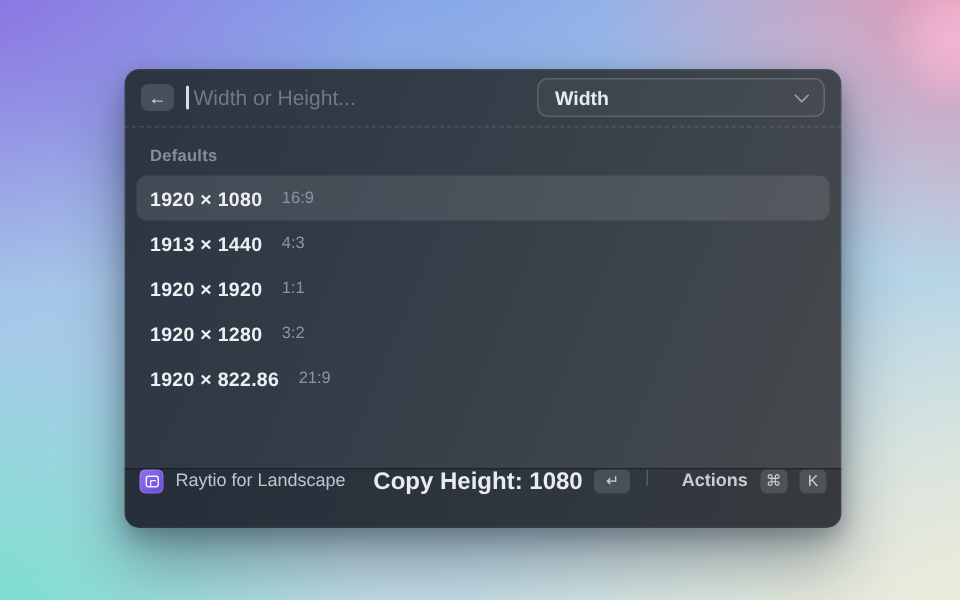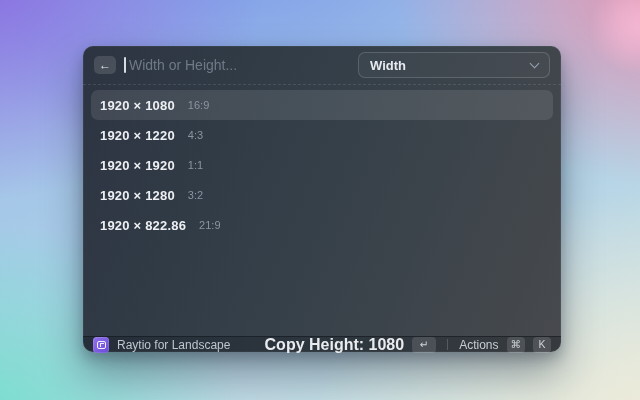--- a/index.html
+++ b/index.html
@@ -40,64 +40,65 @@
   
   .list { padding:5px 8px; }
   .section + .section { margin-top:7px; }
   .section-header { font-size:11px; font-weight:700; color:#858e9c; padding:8px 9px 7px; letter-spacing:0.2px; }
   .row { height:30px; display:flex; align-items:center; gap:13px; padding:0 9px; border-radius:7px; }
   .row.selected { background:rgba(255,255,255,0.10); }
   .row-title { font-size:13px; font-weight:700; color:#edeff2; letter-spacing:0.2px; white-space:nowrap; }
   .row-ratio { font-size:11px; font-weight:500; color:#8b94a2; white-space:nowrap; }
 
   
-  .footer { position:absolute; left:0; right:0; bottom:0; height:16px; display:flex; align-items:center;
+  .footer { position:absolute; left:0; right:0; bottom:0; height:40px; display:flex; align-items:flex-start;
     gap:8px; padding:0 10px; background:rgba(15,20,27,0.28); border-top:1px solid rgba(10,14,20,0.45);
     border-radius:0 0 10px 10px; }
   .app-icon { width:16px; height:16px; border-radius:4px; flex:0 0 auto;
     background:linear-gradient(135deg,#9271ec 0%, #6a4bd8 100%);
     display:flex; align-items:center; justify-content:center;
     box-shadow: inset 0 0 0 0.5px rgba(255,255,255,0.25); }
   .app-icon-glyph { width:9px; height:8px; border:1.3px solid #f2effc; border-radius:2px; position:relative; }
   .app-icon-glyph::after { content:""; position:absolute; right:0.5px; bottom:0.5px; width:3px; height:3px;
     border-top:1.1px solid #f2effc; border-left:1.1px solid #f2effc; border-radius:1px 0 0 0; }
   .app-name { font-size:12px; font-weight:500; color:#bfc5cf; }
   .footer-spacer { flex:1; }
   .primary-label { font-size:16px; font-weight:700; color:#e9ebef; }
   .keycap { min-width:18px; height:16px; padding:0 4px; background:rgba(255,255,255,0.13); border-radius:4px;
     color:#ccd2da; font-size:10.5px; line-height:1; display:flex; align-items:center; justify-content:center; }
   .keycap.return { min-width:24px; }
   .footer-divider { width:1px; height:11px; background:rgba(255,255,255,0.18); margin:0 3px; }
-  .actions-label { font-size:12px; font-weight:400; color:#c7cdd5; }
+  .actions-label { font-size:12px; font-weight:700; color:#c7cdd5;margin-left:11px; }
 </style>
 </head>
 <body>
 
 <div class="window">
 
   <div class="topbar">
     <div class="back-btn">
       <span>←</span>
     </div>
     <div class="cursor"></div>
     <div class="search-placeholder">Width or Height...</div>
     <div class="dropdown">
       <span class="dropdown-label">Width</span>
       <span class="chevron"></span>
     </div>
   </div>
 
   <div class="list">
       <div class="section">
+        <div class="section-header">Defaults</div>
         <div class="row selected">
           <span class="row-title">1920 × 1080</span>
           <span class="row-ratio">16:9</span>
         </div>
         <div class="row">
-          <span class="row-title">1920 × 1220</span>
+          <span class="row-title">1913 × 1440</span>
           <span class="row-ratio">4:3</span>
         </div>
         <div class="row">
           <span class="row-title">1920 × 1920</span>
           <span class="row-ratio">1:1</span>
         </div>
         <div class="row">
           <span class="row-title">1920 × 1280</span>
           <span class="row-ratio">3:2</span>
         </div>

